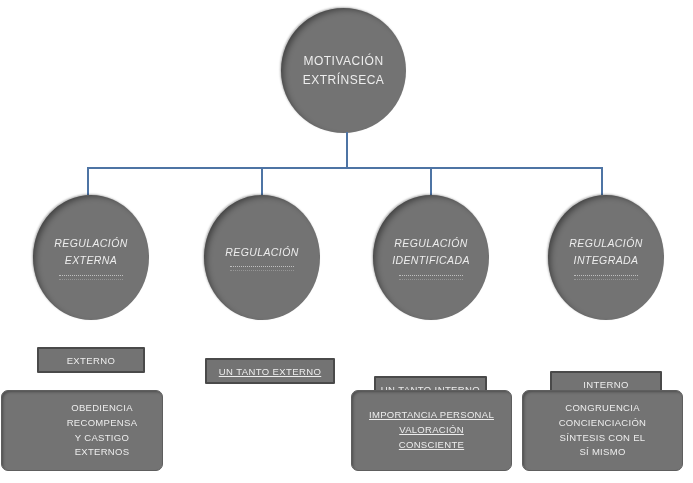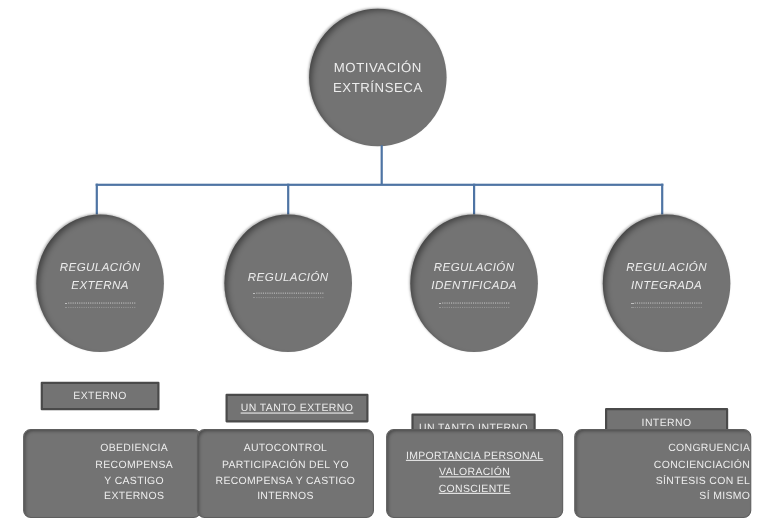--- a/index.html
+++ b/index.html
@@ -138,38 +138,32 @@
   <div class="tag-box" style="left:205px; top:358px; width:130px;text-decoration:underline;">
     <span>UN TANTO EXTERNO</span>
   </div>
   <div class="tag-box" style="left:374px; top:347px; width:113px;margin-top:29px;">
     <span>UN TANTO INTERNO</span>
   </div>
   <div class="tag-box" style="left:550px; top:347px; width:112px;margin-top:24px;">
     <span>INTERNO</span>
   </div>
 
-  <div class="desc-box" style="left:21px; width:162px;padding-left:40px;">
+  <div class="desc-box" style="left:1px; width:162px;padding-left:40px;">
     <div>OBEDIENCIA</div>
     <div>RECOMPENSA</div>
     <div>Y CASTIGO</div>
     <div>EXTERNOS</div>
-  </div>
-  <div class="desc-box" style="left:179px; width:161px;">
-    <div>AUTOCONTROL</div>
-    <div>PARTICIPACIÓN DEL YO</div>
-    <div>RECOMPENSA Y CASTIGO</div>
-    <div>INTERNOS</div>
   </div>
   <div class="desc-box" style="left:351px; width:161px;text-decoration:underline;">
     <div>IMPORTANCIA PERSONAL</div>
     <div>VALORACIÓN</div>
     <div>CONSCIENTE</div>
     <div></div>
   </div>
-  <div class="desc-box" style="left:522px; width:161px;align-items:flex-end;">
+  <div class="desc-box" style="left:522px; width:161px;">
     <div>CONGRUENCIA</div>
     <div>CONCIENCIACIÓN</div>
     <div>SÍNTESIS CON EL</div>
     <div>SÍ MISMO</div>
   </div>
 
 </div>
 
 </body></html>

